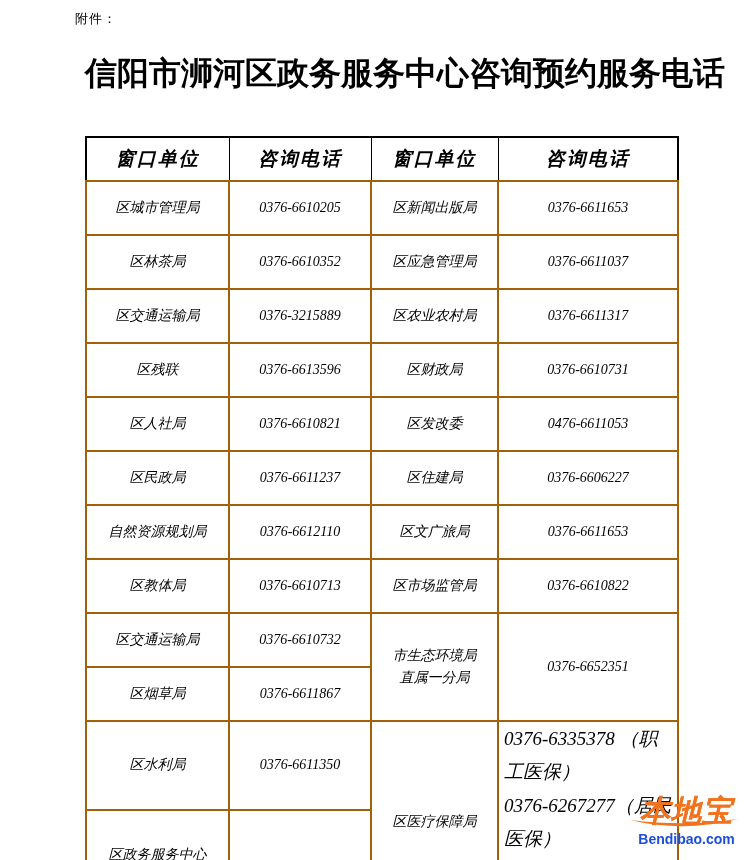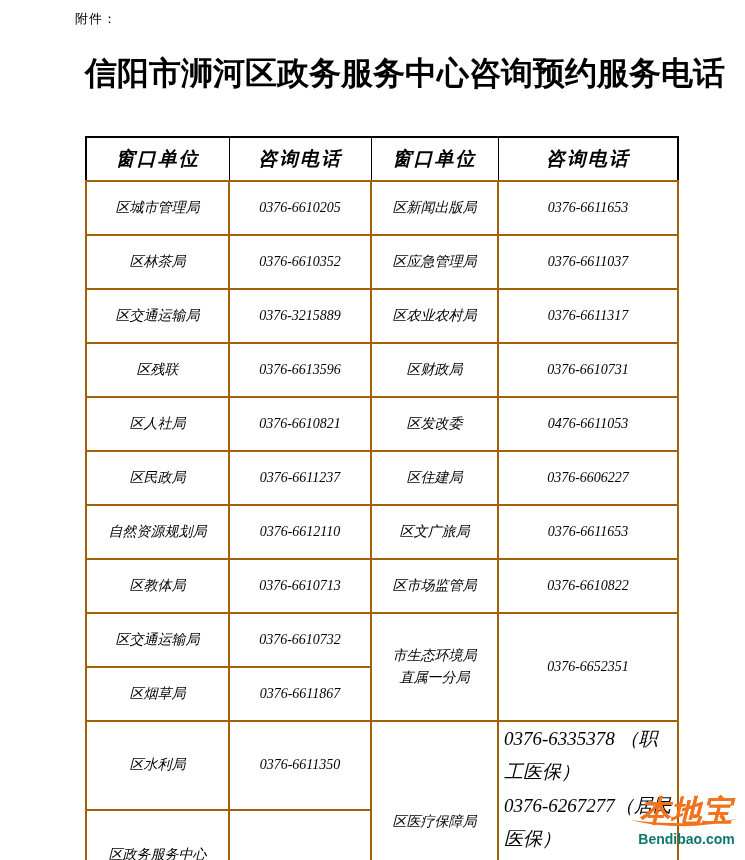--- a/index.html
+++ b/index.html
@@ -51,21 +51,21 @@
   .watermark .logo-cn{
     font-family:"Liberation Sans","DejaVu Sans",sans-serif;
     font-size:30px; font-weight:bold; font-style:italic;
     color:#f2731d; line-height:1; letter-spacing:1px;
     text-shadow:0 0 0 #f2731d;
     text-align:center;
   }
   .watermark .swoosh{ display:block; margin-top:-9px; }
   .watermark .logo-en{
     font-family:"Liberation Sans","DejaVu Sans",sans-serif;
-    font-size:14px; font-weight:bold; color:#0f766e;
+    font-size:14px; font-weight:bold; color:#1d4ed8;
     line-height:1; margin-top:1px;
   }
 </style>
 </head>
 <body>
 
 <div class="attachment-label">附件：</div>
 
 <h1 class="doc-title">信阳市浉河区政务服务中心咨询预约服务电话</h1>
 

